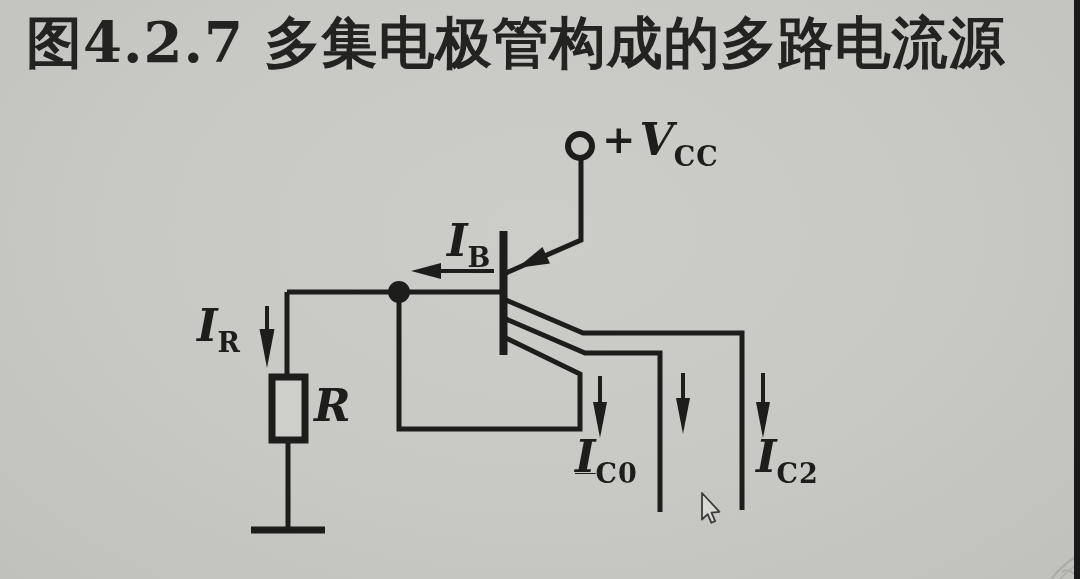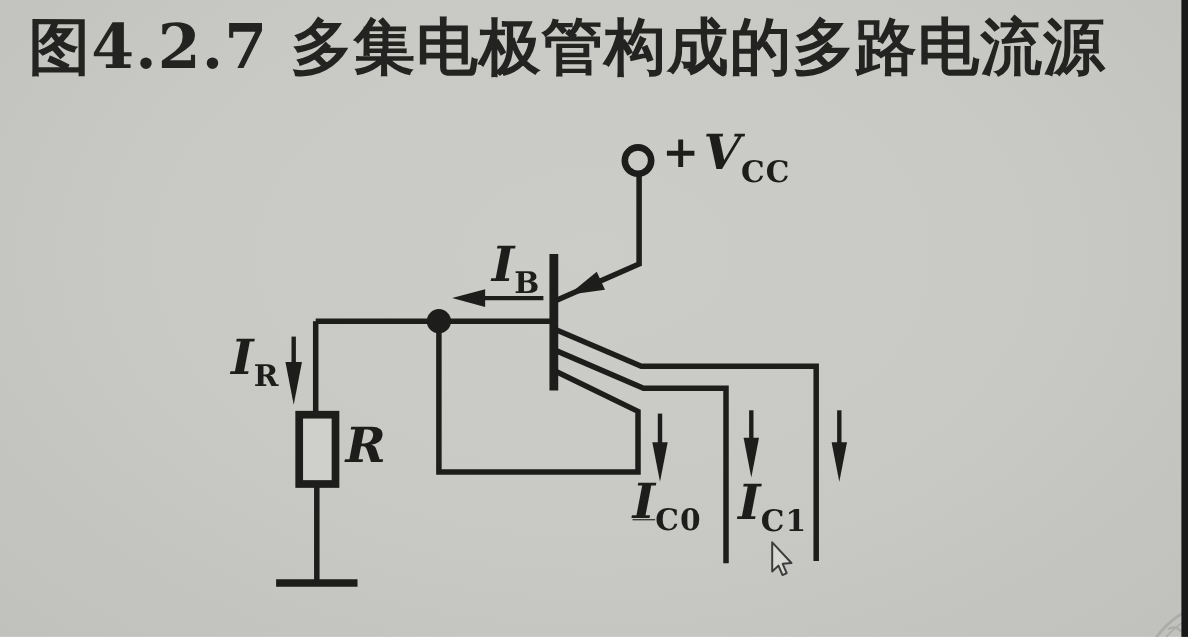--- a/index.html
+++ b/index.html
@@ -84,31 +84,31 @@
   </svg>
 
   <div class="lbl" style="left:602px;top:118px;">
     <span class="plus">+</span><span class="sym">V</span><span class="sub">CC</span>
   </div>
 
   <div class="lbl" style="left:437px;top:219px;margin-left:10px;">
     <span class="sym">I</span><span class="sub">B</span>
   </div>
 
-  <div class="lbl" style="left:210px;top:304px;">
+  <div class="lbl" style="left:197px;top:304px;">
     <span class="sym">I</span><span class="sub">R</span>
   </div>
 
   <div class="lbl" style="left:314px;top:384px;">
     <span class="sym">R</span>
   </div>
 
   <div class="lbl" style="left:575px;top:435px;text-decoration:underline;">
     <span class="sym">I</span><span class="sub">C0</span>
   </div>
 
-  <div class="lbl" style="left:671px;top:436px;">
-    <span class="sym">I</span><span class="sub">C1</span>
+
+  <div class="lbl" style="left:756px;top:435px;">
+    <span class="sym">I</span><span class="sub">C2</span>
   </div>
-
 
   <div id="edge-strip"></div>
 </div>
 
 </body></html>

